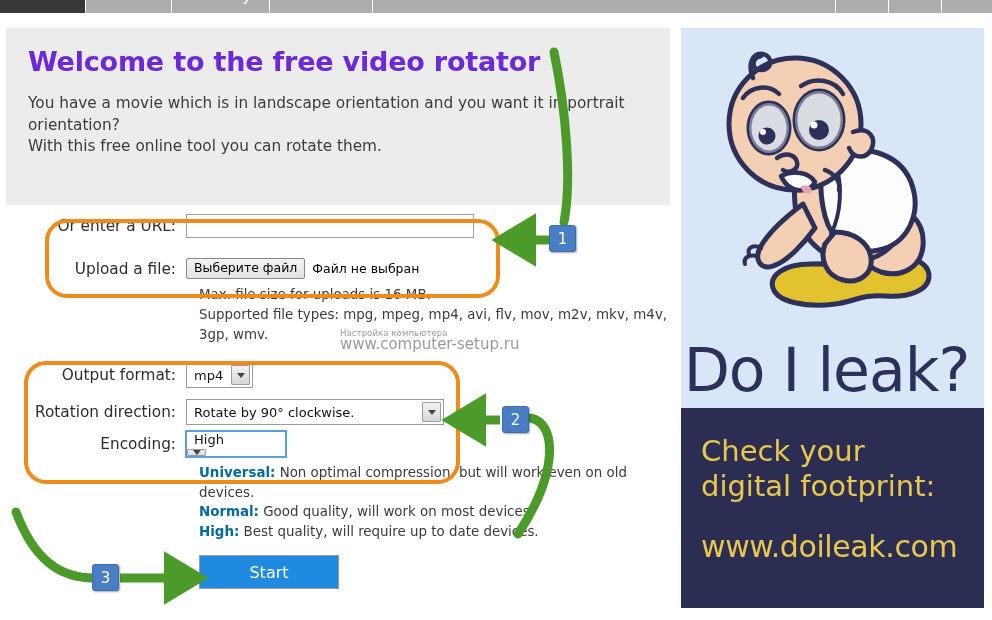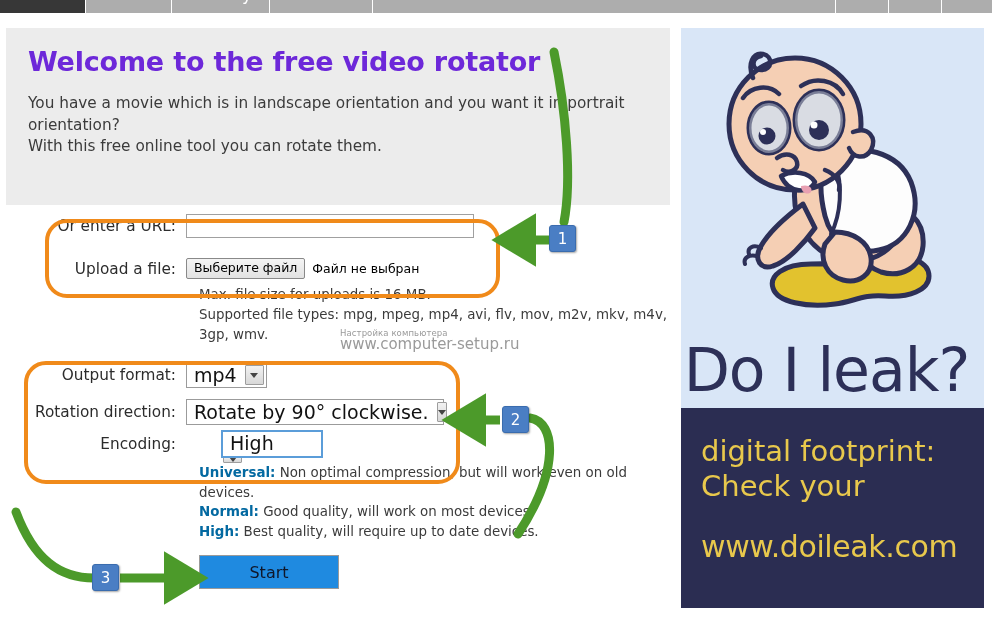--- a/index.html
+++ b/index.html
@@ -130,21 +130,21 @@
     height: 26px;
   }
   .sel.focused {
     outline: 2px solid #5b9dd9;
     outline-offset: -1px;
     border-color: #5b9dd9;
   }
   .sel .val {
     display: flex; align-items: center;
     padding: 0 8px 0 7px;
-    font-size: 19px;
+    font-size: 13px;
     color: #111;
     white-space: nowrap;
   }
   .sel .arrow {
     width: 19px;
     background: linear-gradient(#f2f2f2, #d8d8d8);
     border-left: 1px solid #b4b4b4;
     display: flex; align-items: center; justify-content: center;
     margin: 2px 2px 2px 0;
     border: 1px solid #9d9d9d;
@@ -162,21 +162,21 @@
   .sel-rotation .val { flex: 1; }
   .sel-encoding { width: 100px; flex-direction: column; }
   .sel-encoding .val { flex: 1; }
 
   
   .start-wrap { margin: 14px 0 0 193px; }
   .start-btn {
     width: 140px; height: 34px;
     background: #1f8ae0;
     border: 1px solid #9a9a9a;
-    color: #0f172a;
+    color: #ffffff;
     font-size: 16px;
     font-family: "DejaVu Sans", "Liberation Sans", sans-serif;
     display: flex; align-items: center; justify-content: center;
     cursor: pointer;
   }
 
   
   .hl {
     position: absolute;
     border: 4px solid #f08a1a;
@@ -356,21 +356,21 @@
         <div class="fctl">
           <div class="sel sel-rotation">
             <span class="val">Rotate by 90° clockwise.</span>
             <span class="arrow">
                 <i></i>
               </span>
           </div>
         </div>
       </div>
 
-      <div class="frow" style="margin-top:2px;gap:36px;">
+      <div class="frow" style="margin-top:2px;">
         <div class="flabel">Encoding:</div>
         <div class="fctl">
           <div class="sel sel-encoding focused">
             <span class="val">High</span>
             <span class="arrow">
                 <i></i>
               </span>
           </div>
         </div>
       </div>
@@ -466,19 +466,19 @@
 
           <path d="M78,140 C90,134 106,136 112,146 C106,158 86,158 78,140 Z" fill="#ffffff" stroke-width="4.5"></path>
           <path d="M98,150 C106,148 110,152 108,156 C104,160 98,156 98,150 Z" fill="#e8a0b2" stroke="none"></path>
 
           <path d="M122,134 C132,138 138,146 136,154" fill="none" stroke-width="4.5"></path>
         </g>
       </svg>
       <div class="ad-title">Do I leak?</div>
     </div>
     <div class="ad-bottom">
+      <div class="line">Check your</div>
       <div class="line">digital footprint:</div>
-      <div class="line">Check your</div>
       <div class="url">www.doileak.com</div>
     </div>
   </div>
 
 </div>
 
 </body></html>

